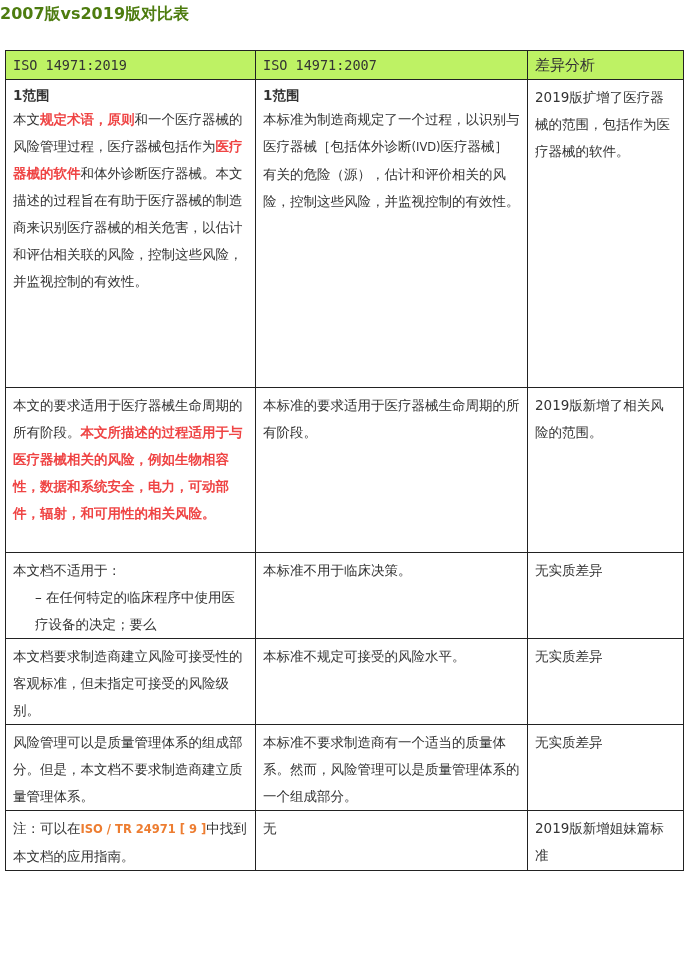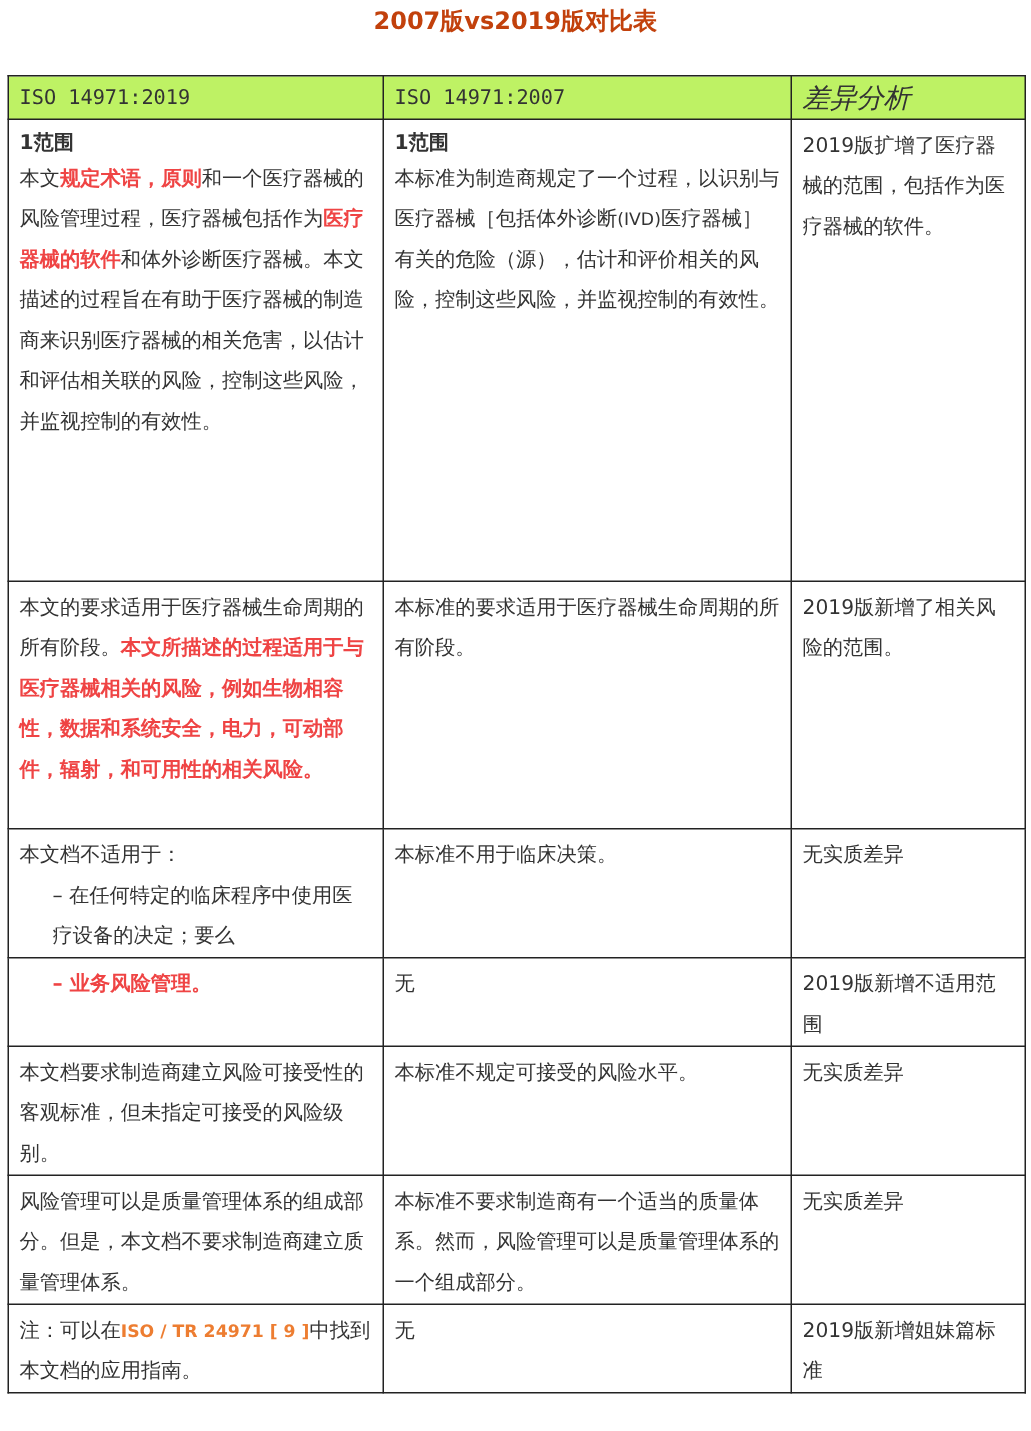--- a/index.html
+++ b/index.html
@@ -1,20 +1,20 @@
 <!DOCTYPE html>
 <html><head>
 <meta charset="utf-8">
 <style>
   * { box-sizing: border-box; margin: 0; padding: 0; }
   html, body { width: 687px; height: 954px; overflow: hidden; background: #ffffff; }
   body { font-family: "DejaVu Sans", "Liberation Sans", sans-serif; color: #333333; position: relative; }
   .title {
     position: absolute; left: 0; top: 2px; width: 687px; height: 26px;
-    text-align: center; font-weight: bold; font-size: 16px; line-height: 24px; color: #c2410c;
+    font-weight: bold; font-size: 16px; line-height: 24px; color: #4d7c0f;
   }
   table.cmp {
     position: absolute; left: 5px; top: 50px;
     border-collapse: collapse; table-layout: fixed; width: 678px;
   }
   table.cmp td, table.cmp th {
     border: 1.5px solid #222222; vertical-align: top;
     padding: 4px 7px 0 7px; font-size: 13.5px; line-height: 27px; font-weight: normal; text-align: left;
     word-break: break-all;
   }
@@ -34,21 +34,21 @@
 <table class="cmp">
   <colgroup>
     <col style="width:250px">
     <col style="width:272px">
     <col style="width:156px">
   </colgroup>
   <thead>
     <tr>
       <th class="mono">ISO 14971:2019</th>
       <th class="mono">ISO 14971:2007</th>
-      <th style="font-size:18px;font-style:italic;">差异分析</th>
+      <th style="font-size:15px;">差异分析</th>
     </tr>
   </thead>
   <tbody>
 
     <tr style="height:308px;margin-left:28px;">
       <td>
         <span class="b" style="display:block;line-height:22px;">1范围</span>
         <span>本文</span><span class="hl">规定术语，原则</span><span>和一个医疗器械的风险管理过程，医疗器械包括作为</span><span class="hl">医疗器械的软件</span><span>和体外诊断医疗器械。本文描述的过程旨在有助于医疗器械的制造商来识别医疗器械的相关危害，以估计和评估相关联的风险，控制这些风险，并监视控制的有效性。</span>
       </td>
       <td>
@@ -69,27 +69,20 @@
 
     <tr style="height:83px;">
       <td>
         <span style="display:block;">本文档不适用于：</span>
         <span class="indent">– 在任何特定的临床程序中使用医疗设备的决定；要么</span>
       </td>
       <td>本标准不用于临床决策。</td>
       <td>无实质差异</td>
     </tr>
 
-    <tr style="height:55px;">
-      <td>
-        <span class="hl indent">– 业务风险管理。</span>
-      </td>
-      <td>无</td>
-      <td>2019版新增不适用范围</td>
-    </tr>
 
     <tr style="height:81px;">
       <td>本文档要求制造商建立风险可接受性的客观标准，但未指定可接受的风险级别。</td>
       <td>本标准不规定可接受的风险水平。</td>
       <td>无实质差异</td>
     </tr>
 
     <tr style="height:82px;">
       <td>风险管理可以是质量管理体系的组成部分。但是，本文档不要求制造商建立质量管理体系。</td>
       <td>本标准不要求制造商有一个适当的质量体系。然而，风险管理可以是质量管理体系的一个组成部分。</td>

